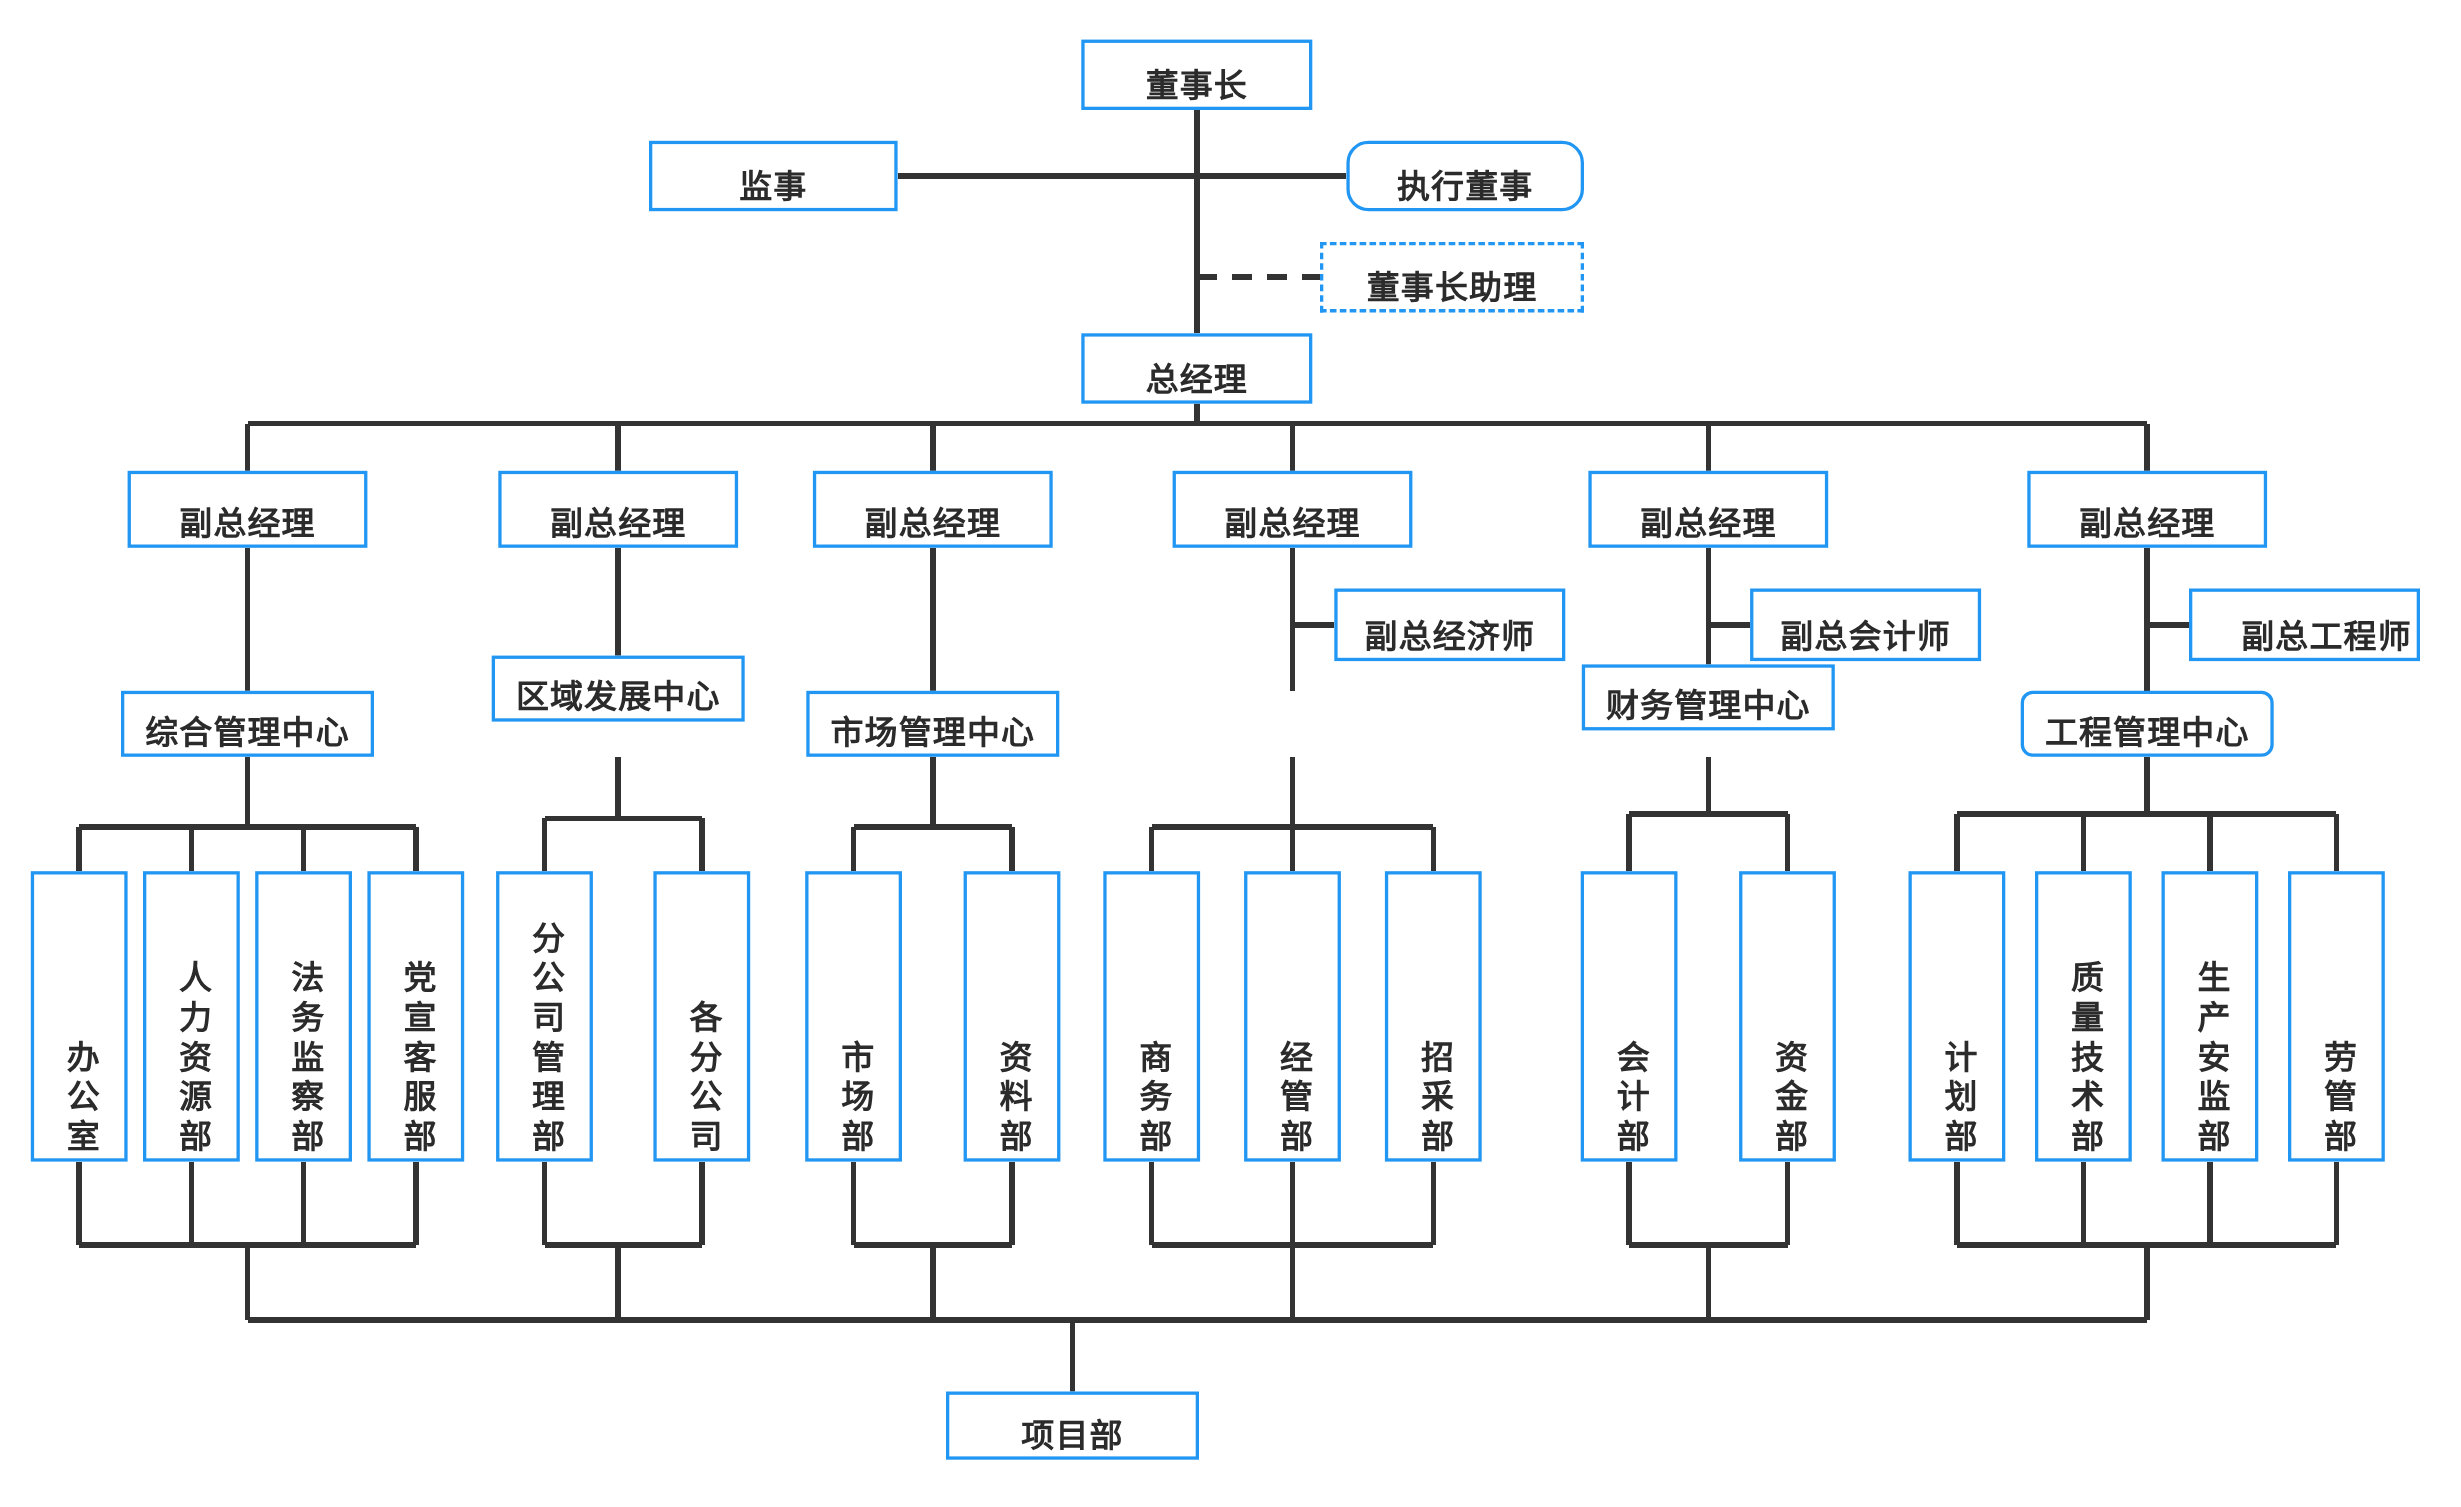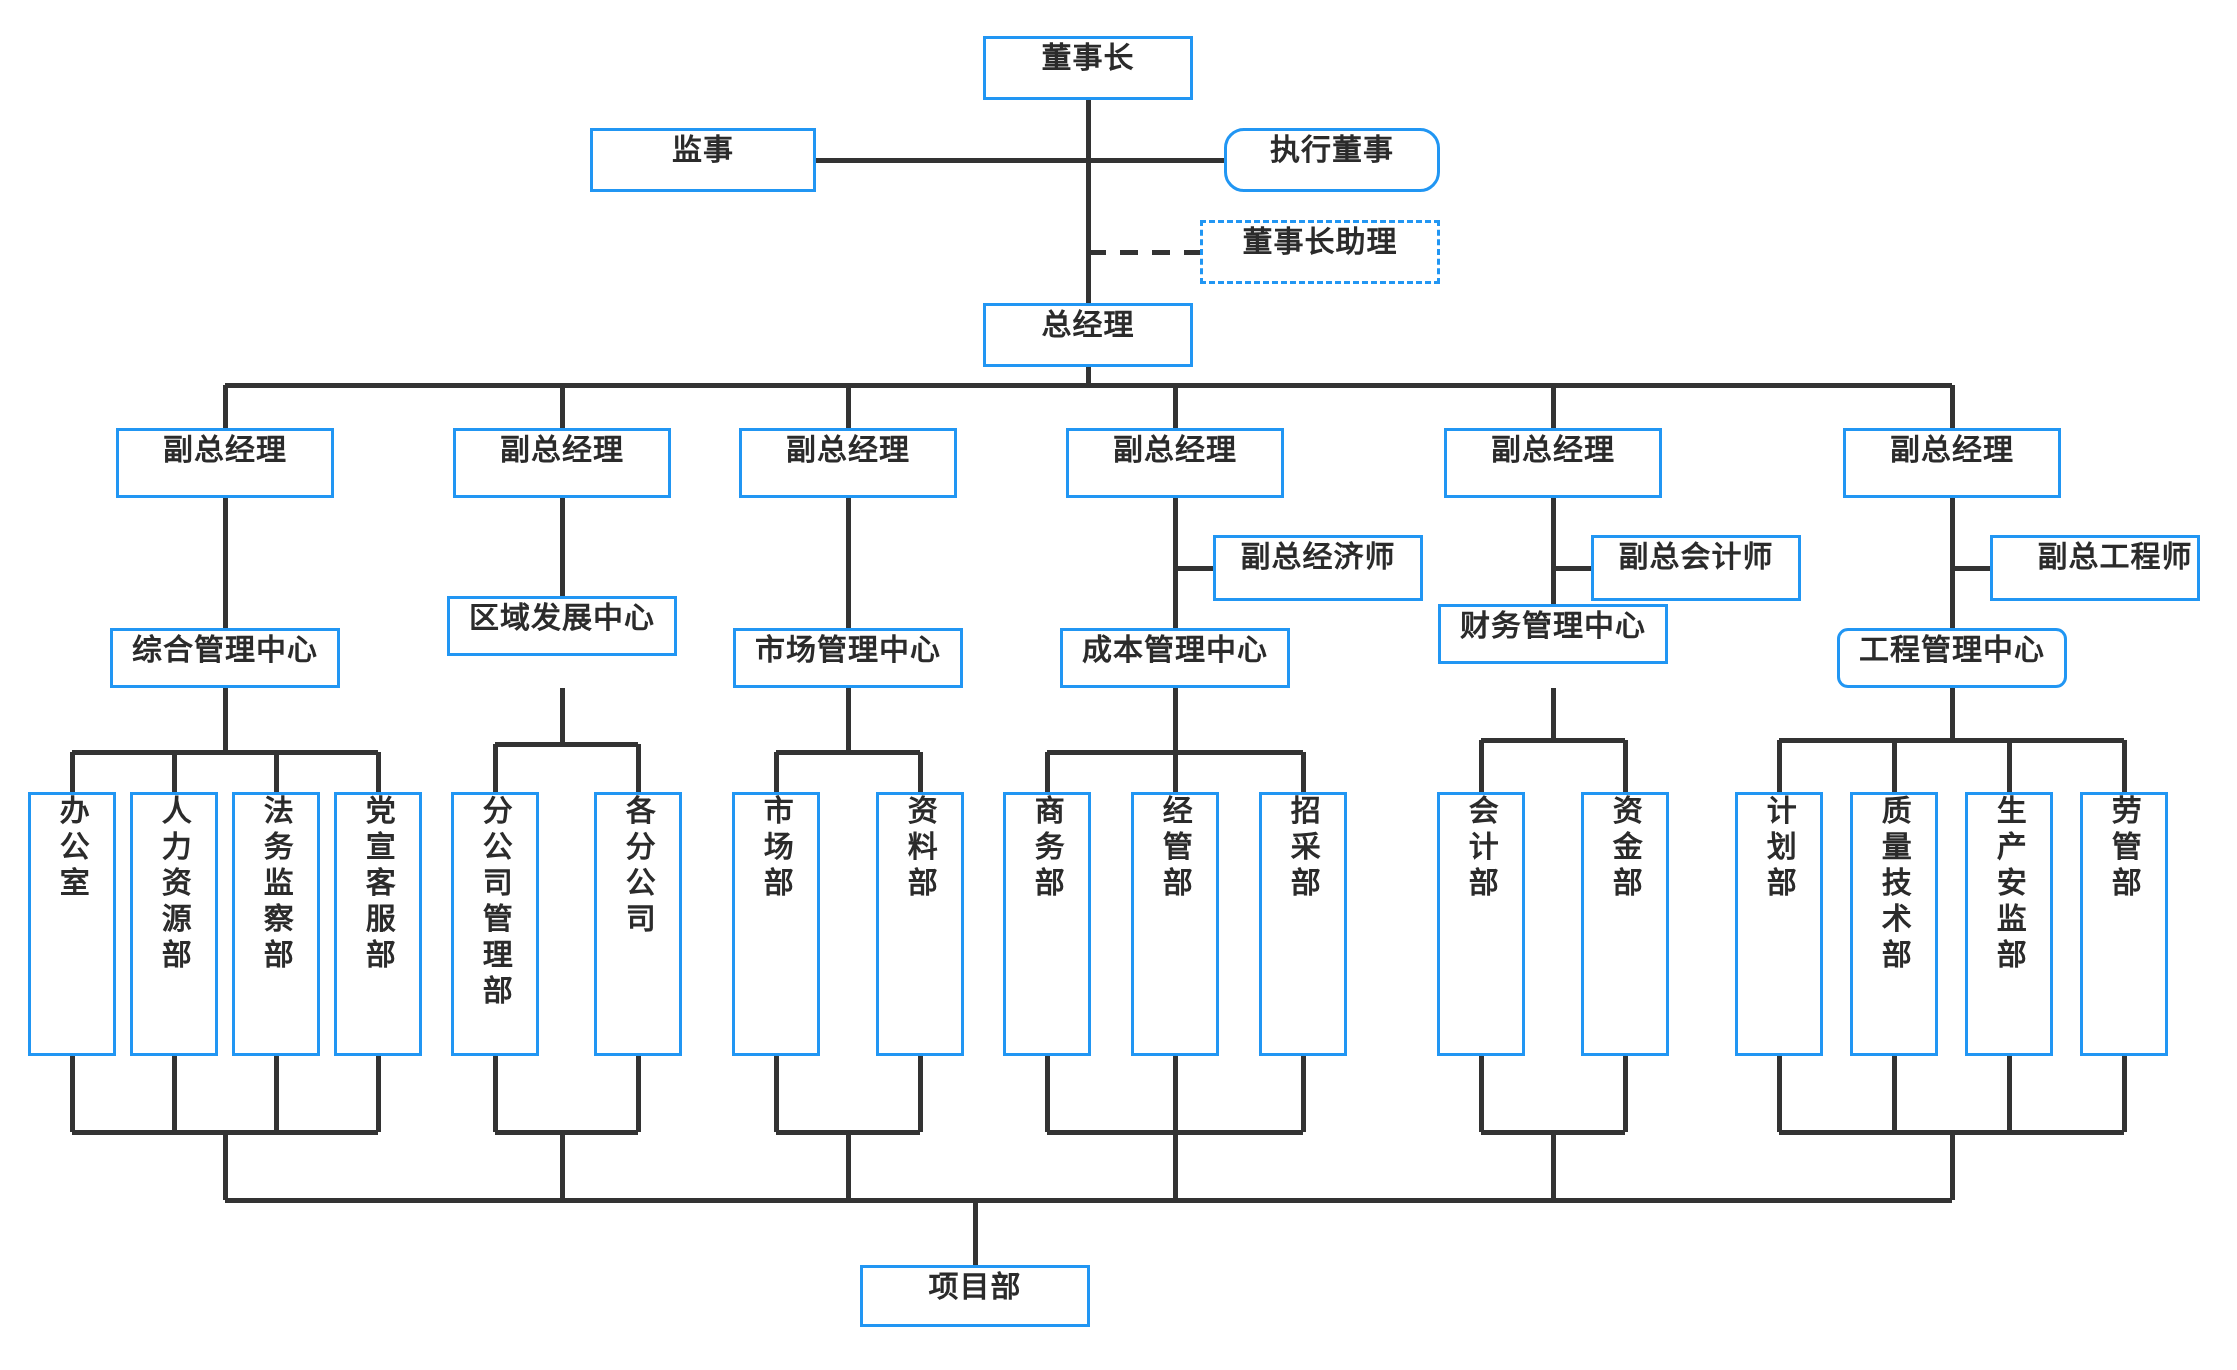--- a/index.html
+++ b/index.html
@@ -20,21 +20,21 @@
     left:0;top:0;
     width:2237px;height:1370px;
     pointer-events:none;
   }
   .node{
     position:absolute;
     box-sizing:border-box;
     background:#ffffff;
     border:3px solid #2196f3;
     display:flex;
-    align-items:flex-start;
+    align-items:flex-end;
     justify-content:center;
     color:#2b2b2b;
     font-weight:700;
     letter-spacing:1px;
     z-index:3;
   }
   .node.dashed{
     border-style:dashed;
     border-width:3px;
   }
@@ -223,23 +223,20 @@
 
   <div class="node h-node" style="left:110px;top:628px;width:230px;height:60px;">
     <span class="lbl">综合管理中心</span>
   </div>
   <div class="node h-node" style="left:447px;top:596px;width:230px;height:60px;">
     <span class="lbl">区域发展中心</span>
   </div>
   <div class="node h-node" style="left:733px;top:628px;width:230px;height:60px;">
     <span class="lbl">市场管理中心</span>
   </div>
-  <div class="node h-node" style="left:1060px;top:628px;width:230px;height:60px;">
-    <span class="lbl">成本管理中心</span>
-  </div>
   <div class="node h-node" style="left:1438px;top:604px;width:230px;height:60px;">
     <span class="lbl">财务管理中心</span>
   </div>
   <div class="node h-node" style="left:1837px;top:628px;width:230px;height:60px;border-radius:11px;">
     <span class="lbl">工程管理中心</span>
   </div>
 
   <div class="node v-node" style="left:28px;top:792px;width:88px;height:264px;">
     <span class="lbl">办公室</span>
   </div>

